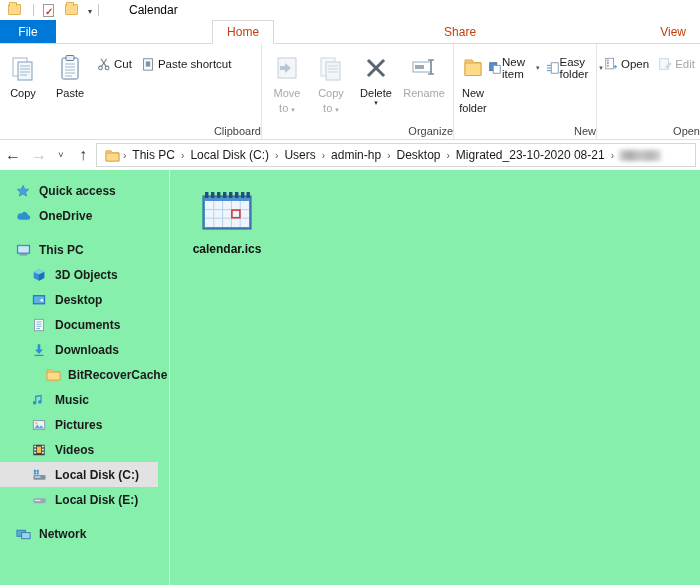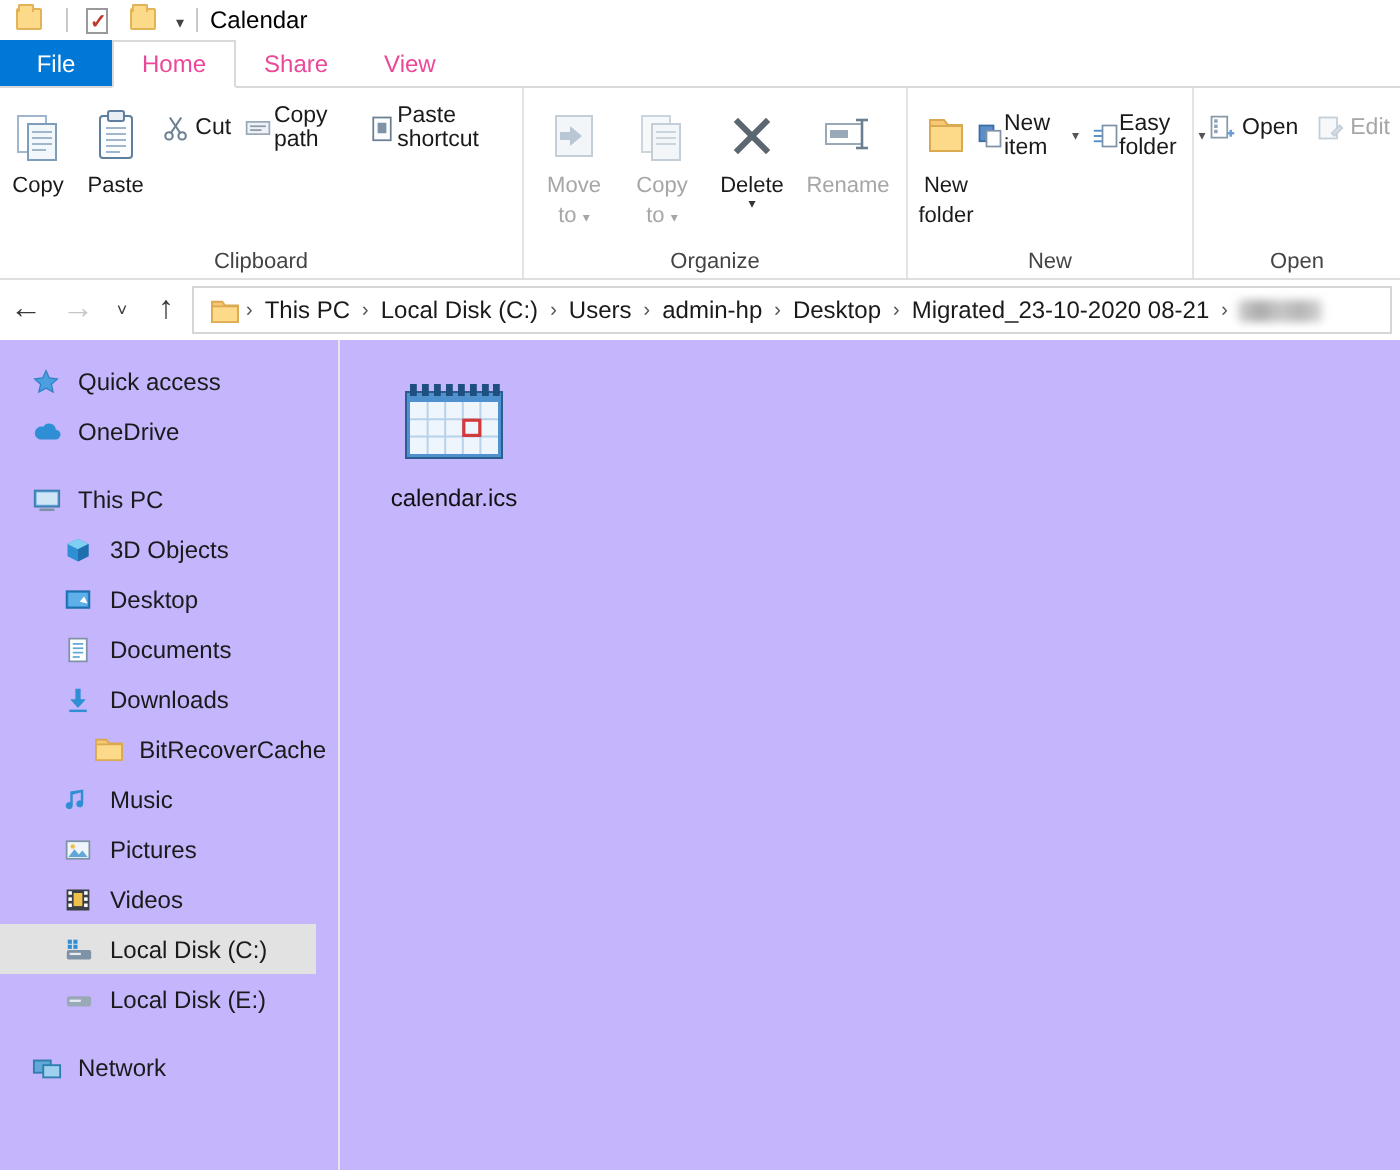--- a/index.html
+++ b/index.html
@@ -35,50 +35,50 @@
     width:11px; height:13px; background:#fff; border:1px solid #9a9a9a;
     position:relative; top:1px;
   }
   .doc-check .chk {
     position:absolute; left:1px; top:2px; font-size:10px; color:#c0392b;
     line-height:9px; font-weight:bold;
   }
   .qat-caret {
     margin-left:4px; font-size:8px; color:#444; position:relative; top:1px;
   }
-  .title-text { margin-left:0; font-size:12px; color:#000; }
+  .title-text { margin-left:24px; font-size:12px; color:#000; }
 
   
   .tabstrip {
     height: 24px; display:flex; align-items:stretch;
-    border-bottom:1px solid #d9d9d9; background:#ffffff;
+    border-bottom:1px solid #d9d9d9; background:#ffffff;justify-content:space-between;
   }
   .tab {
     display:flex; align-items:center; justify-content:center;
-    font-size:12px; color:#ec4899; padding:0 14px; cursor:default;
+    font-size:12px; color:#c2410c; padding:0 14px; cursor:default;
   }
   .tab.file { background:#0078d7; color:#fff; width:56px; padding:0; }
   .tab.active {
     background:#ffffff; border:1px solid #d9d9d9; border-bottom:1px solid #fff;
     margin-bottom:-1px;
   }
 
   
   .ribbon {
     height: 96px; background:#ffffff; border-bottom:1px solid #dfdfdf;
     display:flex; align-items:stretch; position:relative; overflow:hidden;
   }
   .rgroup {
     position:relative; display:flex; flex-direction:column;
     border-right:1px solid #e4e4e4; padding-top:4px;
   }
   .rgroup:last-child { border-right:none; }
   .rgroup-body { flex:1; display:flex; align-items:flex-start; }
   .rgroup-label {
-    text-align:center; font-size:11px; color:#444;
+    text-align:right; font-size:11px; color:#444;
     height:16px; line-height:16px;
   }
 
   .bigbtn {
     width:58px; display:flex; flex-direction:column; align-items:center;
     padding-top:4px; text-align:center; cursor:default;
   }
   .bigbtn .lbl { font-size:11px; color:#1a1a1a; line-height:12px; margin-top:3px; }
   .bigbtn.disabled .lbl { color:#a6a6a6; }
   .ico { height:32px; display:flex; align-items:center; justify-content:center; }
@@ -107,21 +107,21 @@
   }
   .crumb { font-size:12px; color:#1a1a1a; padding:0 5px; white-space:nowrap; cursor:default; }
   .crumbsep { font-size:10px; color:#555; padding:0 1px; }
   .crumb-blur {
     width:42px; height:11px; border-radius:2px;
     background:linear-gradient(90deg,#c9c9c9,#9c9c9c,#bdbdbd,#a8a8a8,#cfcfcf);
     filter: blur(2.2px); opacity:.85; margin-left:4px;
   }
 
   
-  .main { display:flex; height:415px; background:#c4b5fd; }
+  .main { display:flex; height:415px; background:#86efac;font-weight:bold; }
   .sidebar { width:170px; border-right:1px solid #e6e6e6; padding-top:8px; }
   .snode {
     height:25px; display:flex; align-items:center;
     font-size:12px; color:#1a1a1a; cursor:default; padding-right:6px;
   }
   .snode.selected { background:#e2e2e2; width:158px; }
   .snode .sname { margin-left:7px; }
   .snode .s-ico { width:18px; display:flex; justify-content:center; align-items:center; }
   .indent0 { padding-left:14px; }
   .indent1 { padding-left:30px; }
@@ -210,32 +210,20 @@
               <svg width="14" height="14" viewBox="0 0 16 16">
                 <g stroke="#6b7f93" fill="none" stroke-width="1.2">
                   <circle cx="4" cy="12.5" r="2.1"></circle>
                     <circle cx="11.5" cy="12.5" r="2.1"></circle>
                   <line x1="11" y1="2" x2="5" y2="11"></line>
                     <line x1="4.5" y1="2" x2="10.5" y2="11"></line>
                 </g>
               </svg>
             </span>
             <span>Cut</span>
-          </div>
-          <div class="smallbtn">
-            <span class="sico">
-              <svg width="14" height="14" viewBox="0 0 16 16">
-                <rect x="1.5" y="4.5" width="13" height="7" fill="#eef2f6" stroke="#9aa9b8"></rect>
-                <g stroke="#8d9aa8" stroke-width="1">
-                    <line x1="3.5" y1="7" x2="12.5" y2="7"></line>
-                    <line x1="3.5" y1="9.2" x2="10" y2="9.2"></line>
-                  </g>
-              </svg>
-            </span>
-            <span>Copy path</span>
           </div>
           <div class="smallbtn">
             <span class="sico">
               <svg width="14" height="14" viewBox="0 0 16 16">
                 <rect x="3" y="2" width="10" height="13" fill="#fbfdff" stroke="#6b7f93"></rect>
                 <rect x="5.5" y="5" width="5" height="6" fill="#7f93a7"></rect>
               </svg>
             </span>
             <span>Paste shortcut</span>
           </div>

